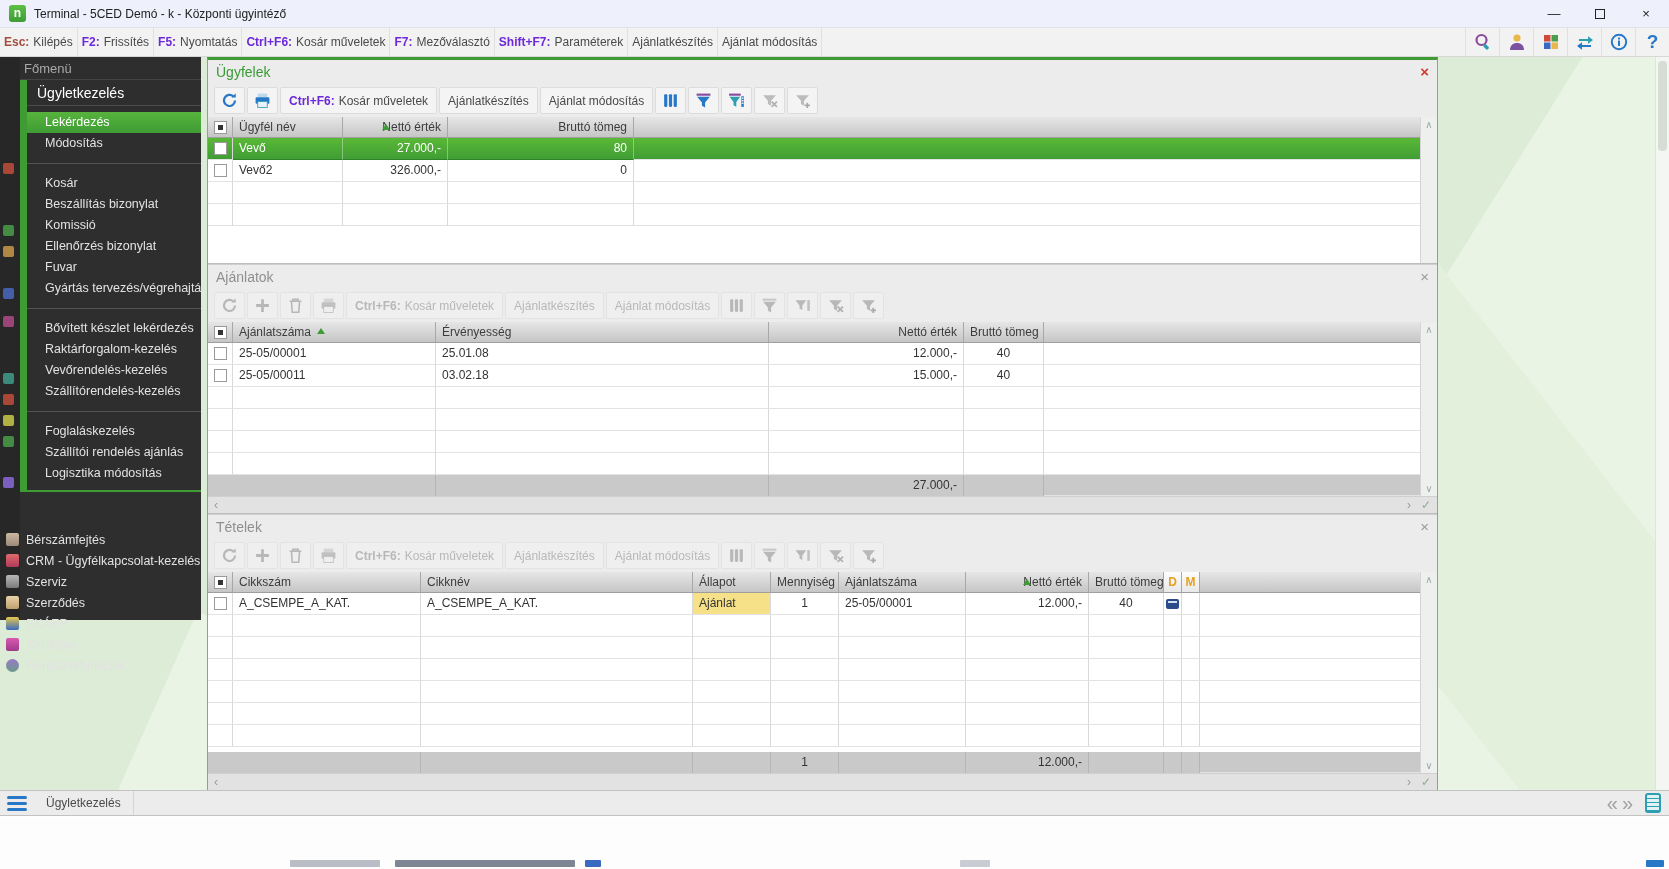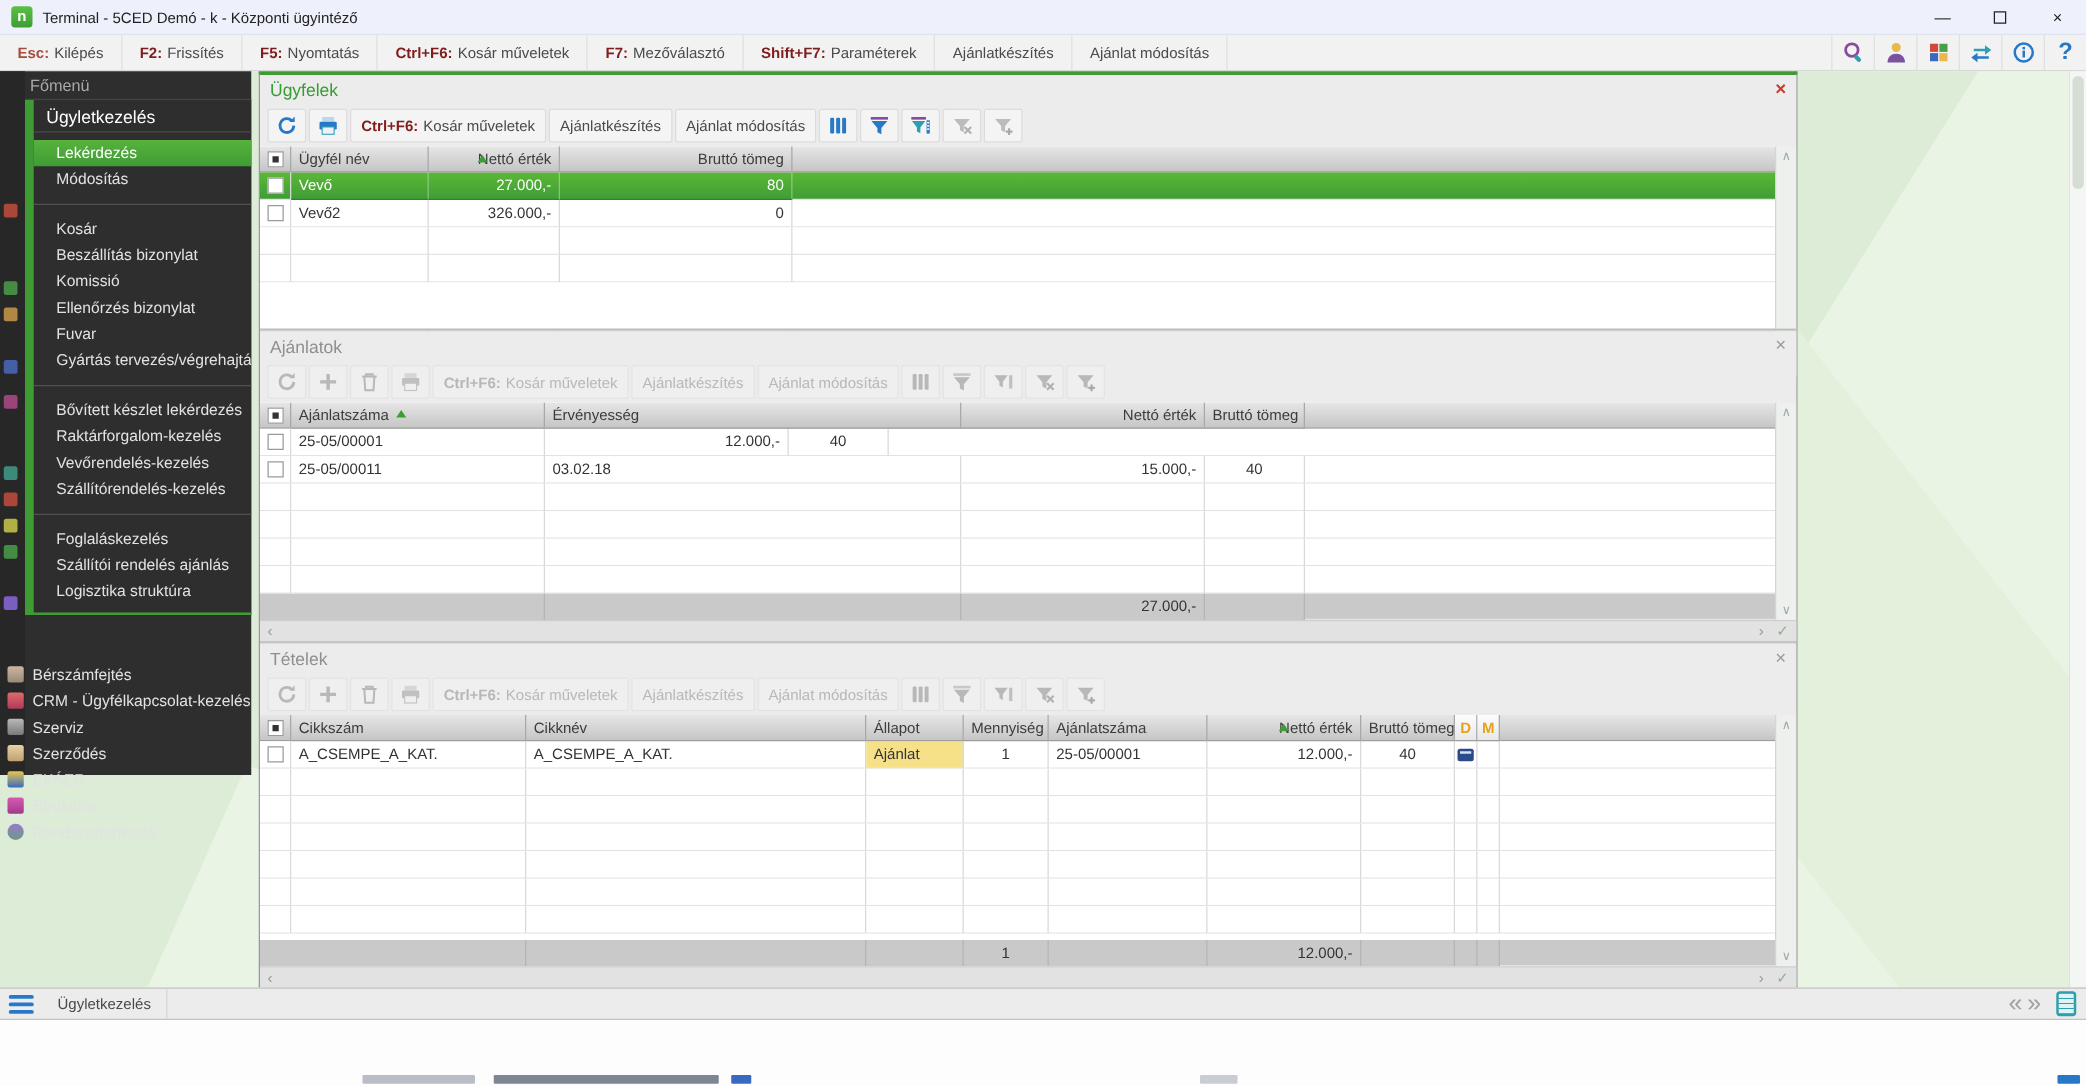--- a/index.html
+++ b/index.html
@@ -15,24 +15,24 @@
     font-size:12px; text-align:center; line-height:17px; }
   .wtitle { margin-left:8px; font-size:12px; color:#222; }
   .wctrls { margin-left:auto; display:flex; height:100%; }
   .wbtn { width:46px; height:100%; display:flex; align-items:center; justify-content:center;
     font-size:13px; color:#222; }
   .wbtn.max span { display:block; width:10px; height:10px; border:1px solid #222; }
 
   
   .menubar { position:absolute; left:0; top:28px; width:1669px; height:29px;
     background:#f2f2f2; border-bottom:1px solid #d7d7d7; display:flex; align-items:stretch; }
-  .mitem { display:flex; align-items:center; padding:0 14px; border-right:1px solid #e0e0e0;
+  .mitem { display:flex; align-items:center; padding:0 4px; border-right:1px solid #e0e0e0;
     white-space:nowrap; color:#4a4a4a; }
   .mitem .sc { margin-right:4px; font-weight:bold; }
-  .sc-green { color:#7f1d1d; } .sc-red { color:#a34d3d; }
+  .sc-green { color:#6d28d9; } .sc-red { color:#a34d3d; }
   .menu-icons { margin-left:auto; display:flex; align-items:stretch; }
   .micon { width:34px; display:flex; align-items:center; justify-content:center;
     border-left:1px solid #e0e0e0; }
   .micon svg { width:20px; height:20px; }
   .qmark { font-size:19px; font-weight:bold; color:#2878c8; }
 
   
   .desktop { position:absolute; left:0; top:57px; width:1669px; height:759px;
     background:#dcecd7; overflow:hidden; }
   .deco { position:absolute; background:#eaf4e4; }
@@ -266,21 +266,21 @@
       <div class="sitem">Fuvar</div>
       <div class="sitem">Gyártás tervezés/végrehajtás</div>
       <div class="sep"></div>
       <div class="sitem">Bővített készlet lekérdezés</div>
       <div class="sitem">Raktárforgalom-kezelés</div>
       <div class="sitem">Vevőrendelés-kezelés</div>
       <div class="sitem">Szállítórendelés-kezelés</div>
       <div class="sep"></div>
       <div class="sitem">Foglaláskezelés</div>
       <div class="sitem">Szállítói rendelés ajánlás</div>
-      <div class="sitem">Logisztika struktúra</div>
+      <div class="sitem">Logisztika módosítás</div>
       <div class="gpad"></div>
     </div>
     <div class="bottomitems">
       <div class="bitem">
         <span class="bico" style="background:linear-gradient(#cdb6a0,#9a8a7a)"></span>
         <span>Bérszámfejtés</span>
       </div>
       <div class="bitem">
         <span class="bico" style="background:linear-gradient(#e06a6a,#b03a5a)"></span>
         <span>CRM - Ügyfélkapcsolat-kezelés</span>
@@ -524,20 +524,21 @@
             <div class="cell" style="flex:0 0 333px">Érvényesség</div>
             <div class="cell num" style="flex:0 0 195px">Nettó érték</div>
             <div class="cell" style="flex:0 0 80px">Bruttó tömeg</div>
             <div class="fill"></div>
           </div>
           <div class="trow">
             <div class="cbcell">
                 <span class="cb"></span>
               </div>
             <div class="cell" style="flex:0 0 203px">25-05/00001</div>
+            <div class="cell" style="flex:0 0 333px">25.01.08</div>
             <div class="cell num" style="flex:0 0 195px">12.000,-</div>
             <div class="cell ctr" style="flex:0 0 80px">40</div>
             <div class="fill"></div>
           </div>
           <div class="trow">
             <div class="cbcell">
                 <span class="cb"></span>
               </div>
             <div class="cell" style="flex:0 0 203px">25-05/00011</div>
             <div class="cell" style="flex:0 0 333px">03.02.18</div>

